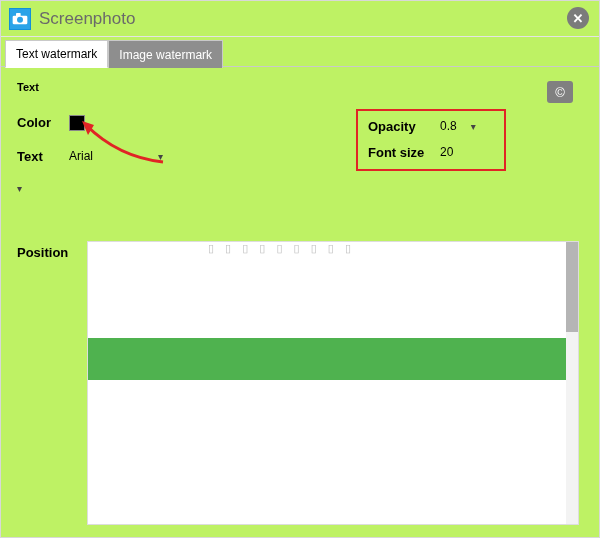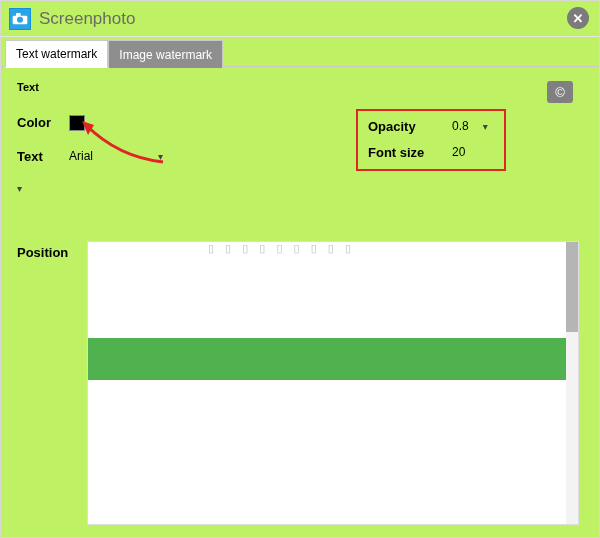--- a/index.html
+++ b/index.html
@@ -52,21 +52,21 @@
   .select-like {
     display: inline-flex; align-items: center; gap: 8px; font-size: 12px; cursor: pointer;
     min-width: 100px; justify-content: space-between; padding-right: 6px;
   }
   .chev { font-size: 10px; color: #444; }
   .value-text { font-size: 12px; }
   .right-box {
     position: absolute; left: 355px; top: 42px; width: 150px; height: 62px;
     border: 2px solid #e02525; padding: 8px 10px;
   }
-  .right-box .row { height: 22px; margin-bottom: 4px; gap: 12px; }
+  .right-box .row { height: 22px; margin-bottom: 4px; }
   .right-box .label { width: 72px; font-size: 13px; }
   .right-box .chev { margin-left: 6px; }
   .red-arrow {
     position: absolute; left: 77px; top: 50px; width: 90px; height: 50px; pointer-events: none;
   }
   .preview-wrap {
     position: absolute; left: 86px; right: 20px; top: 174px; bottom: 8px;
     border: 1px solid #ddd; background: #fff; overflow: hidden;
   }
   .preview-scrollbar {

